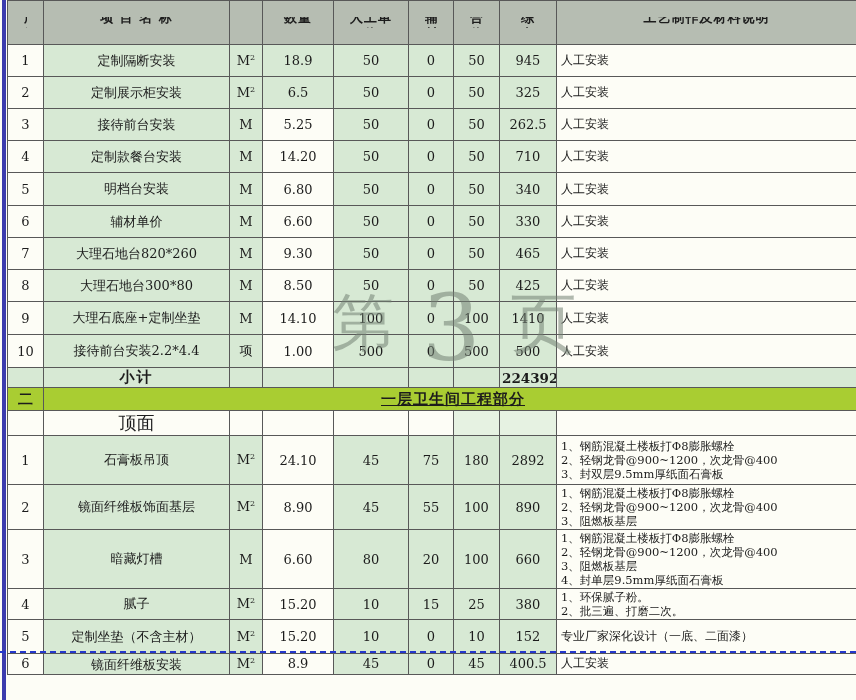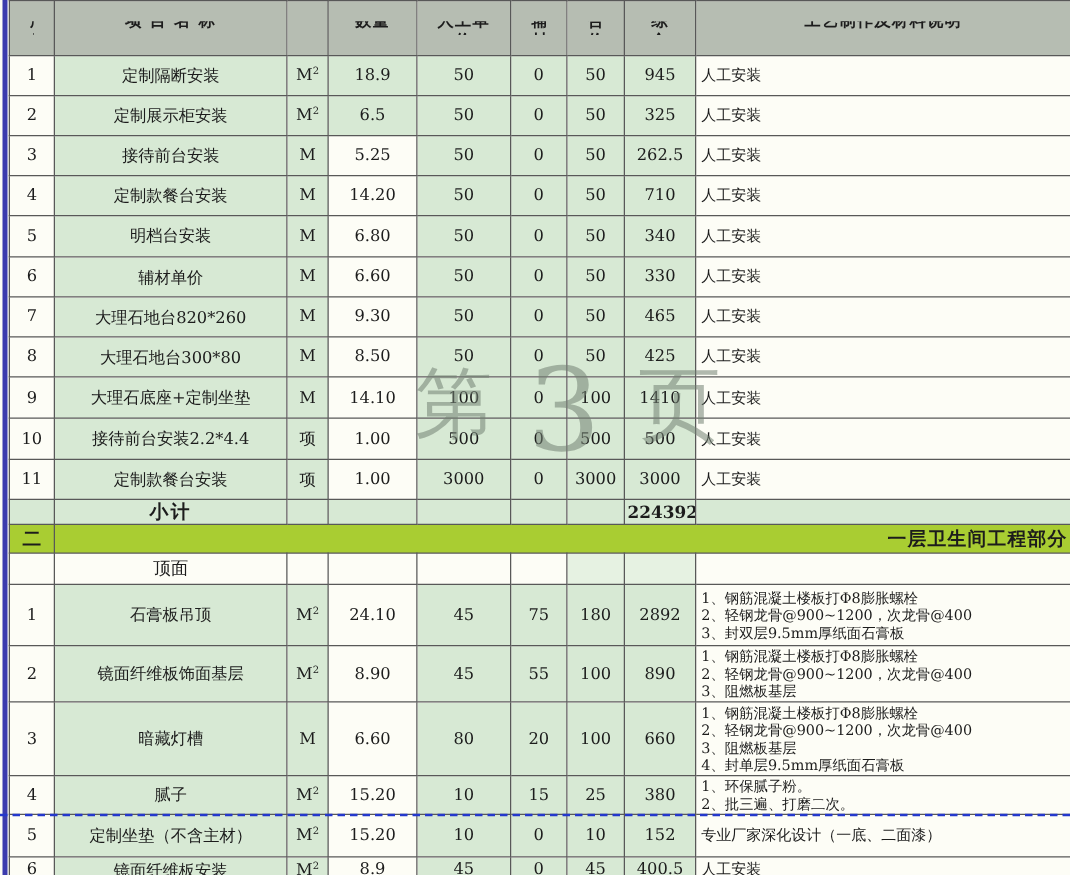--- a/index.html
+++ b/index.html
@@ -20,25 +20,25 @@
   td,th{border:1px solid var(--border);padding:0 2px;font-size:13px;text-align:center;vertical-align:middle;overflow:hidden;}
   th{background:var(--header-gray);font-weight:bold;padding:16px;}
   .hclip{height:11px;overflow:hidden;}
   .hclip span{display:block;line-height:16px;margin-top:-7px;font-size:13px;letter-spacing:1px;}
   td.g{background:var(--cell-green);}
   td.gl{background:var(--cell-green-light);}
   td.w{background:var(--cell-white);}
   td.desc{ text-align:left;padding:1px 4px;font-size:12px;line-height:15px;}
   td.desc .ln{font-size:11.5px;line-height:14px;white-space:nowrap;}
   tr.sec td{background:var(--section-green);font-weight:bold;font-size:15px;}
-  tr.sec td.title{text-align:right;padding-left:8px;letter-spacing:1px;}
+  tr.sec td.title{text-align:center;padding-left:8px;letter-spacing:1px;text-decoration:underline;}
   tr.subtotal td{background:var(--cell-green);font-weight:bold;}
   tr.subtotal td.label{font-size:15px;letter-spacing:2px;}
   tr.subtotal td.val{font-size:13.5px;}
-  tr.group td{font-size:14px;}
+  tr.group td{font-size:18px;}
   tr.cut td{vertical-align:top;padding-top:2px;}
   .unit sup{font-size:8px;}
   #margin-line{position:absolute;left:2px;top:0;width:4px;height:700px;background:var(--margin-blue,#3c3cae);z-index:5;}
   #pagebreak-line{position:absolute;left:0;top:651px;width:856px;height:0;border-top:2px dashed var(--break-blue,#2438cc);z-index:6;}
   #watermark{
     position:absolute;left:332px;top:288px;z-index:4;pointer-events:none;
     color:rgba(115,130,115,0.55);display:flex;align-items:flex-start;
     font-family:"DejaVu Serif","Liberation Serif",serif;
   }
   #watermark .w1{font-size:62px;line-height:70px;}
@@ -215,31 +215,20 @@
           <td class="w">10</td>
           <td class="g">接待前台安装2.2*4.4</td>
           <td class="g">项</td>
           <td class="w">1.00</td>
           <td class="g">500</td>
           <td class="g">0</td>
           <td class="g">500</td>
           <td class="g">500</td>
           <td class="w desc">人工安装</td>
         </tr>
-        <tr style="height: 32px;">
-          <td class="w">11</td>
-          <td class="g">定制款餐台安装</td>
-          <td class="g">项</td>
-          <td class="w">1.00</td>
-          <td class="g">3000</td>
-          <td class="g">0</td>
-          <td class="g">3000</td>
-          <td class="g">3000</td>
-          <td class="w desc">人工安装</td>
-        </tr>
         <tr class="subtotal" style="height: 14px;">
           <td class="g"></td>
           <td class="g label">小计</td>
           <td class="g"></td>
           <td class="g"></td>
           <td class="g"></td>
           <td class="g"></td>
           <td class="g"></td>
           <td class="g val">224392.8</td>
           <td class="g"></td>

